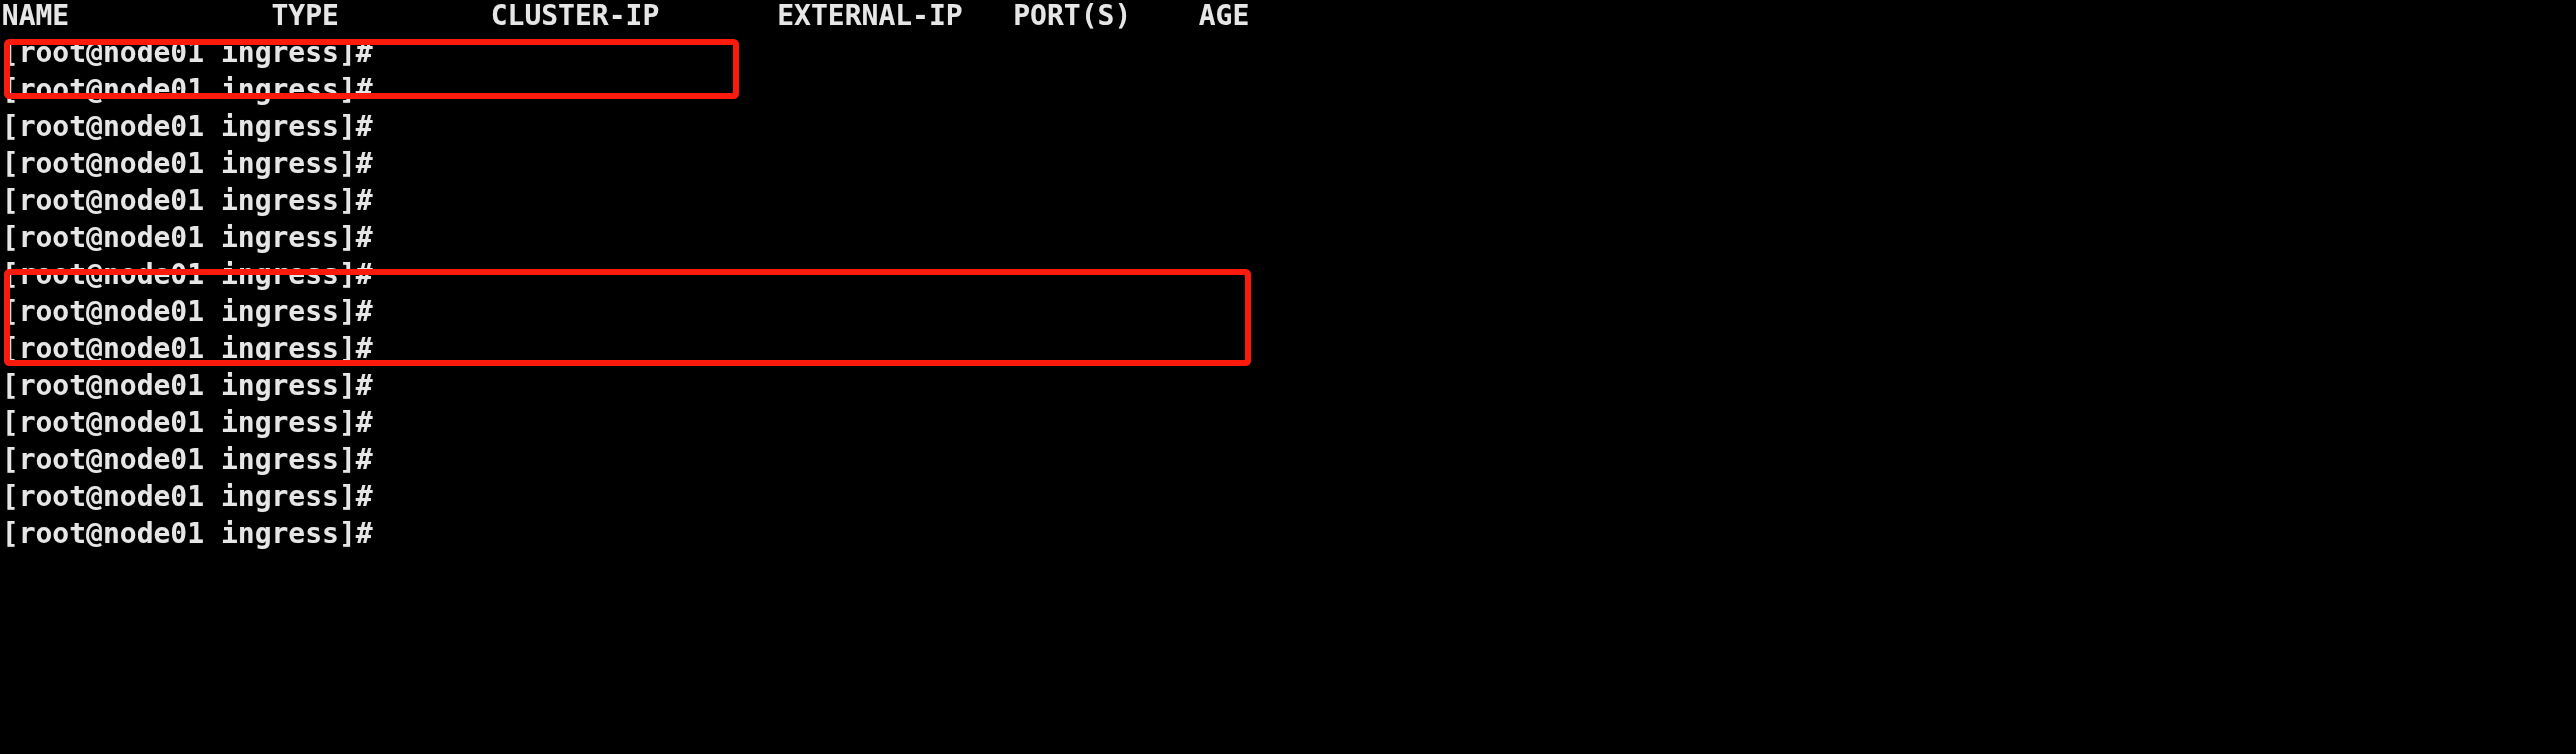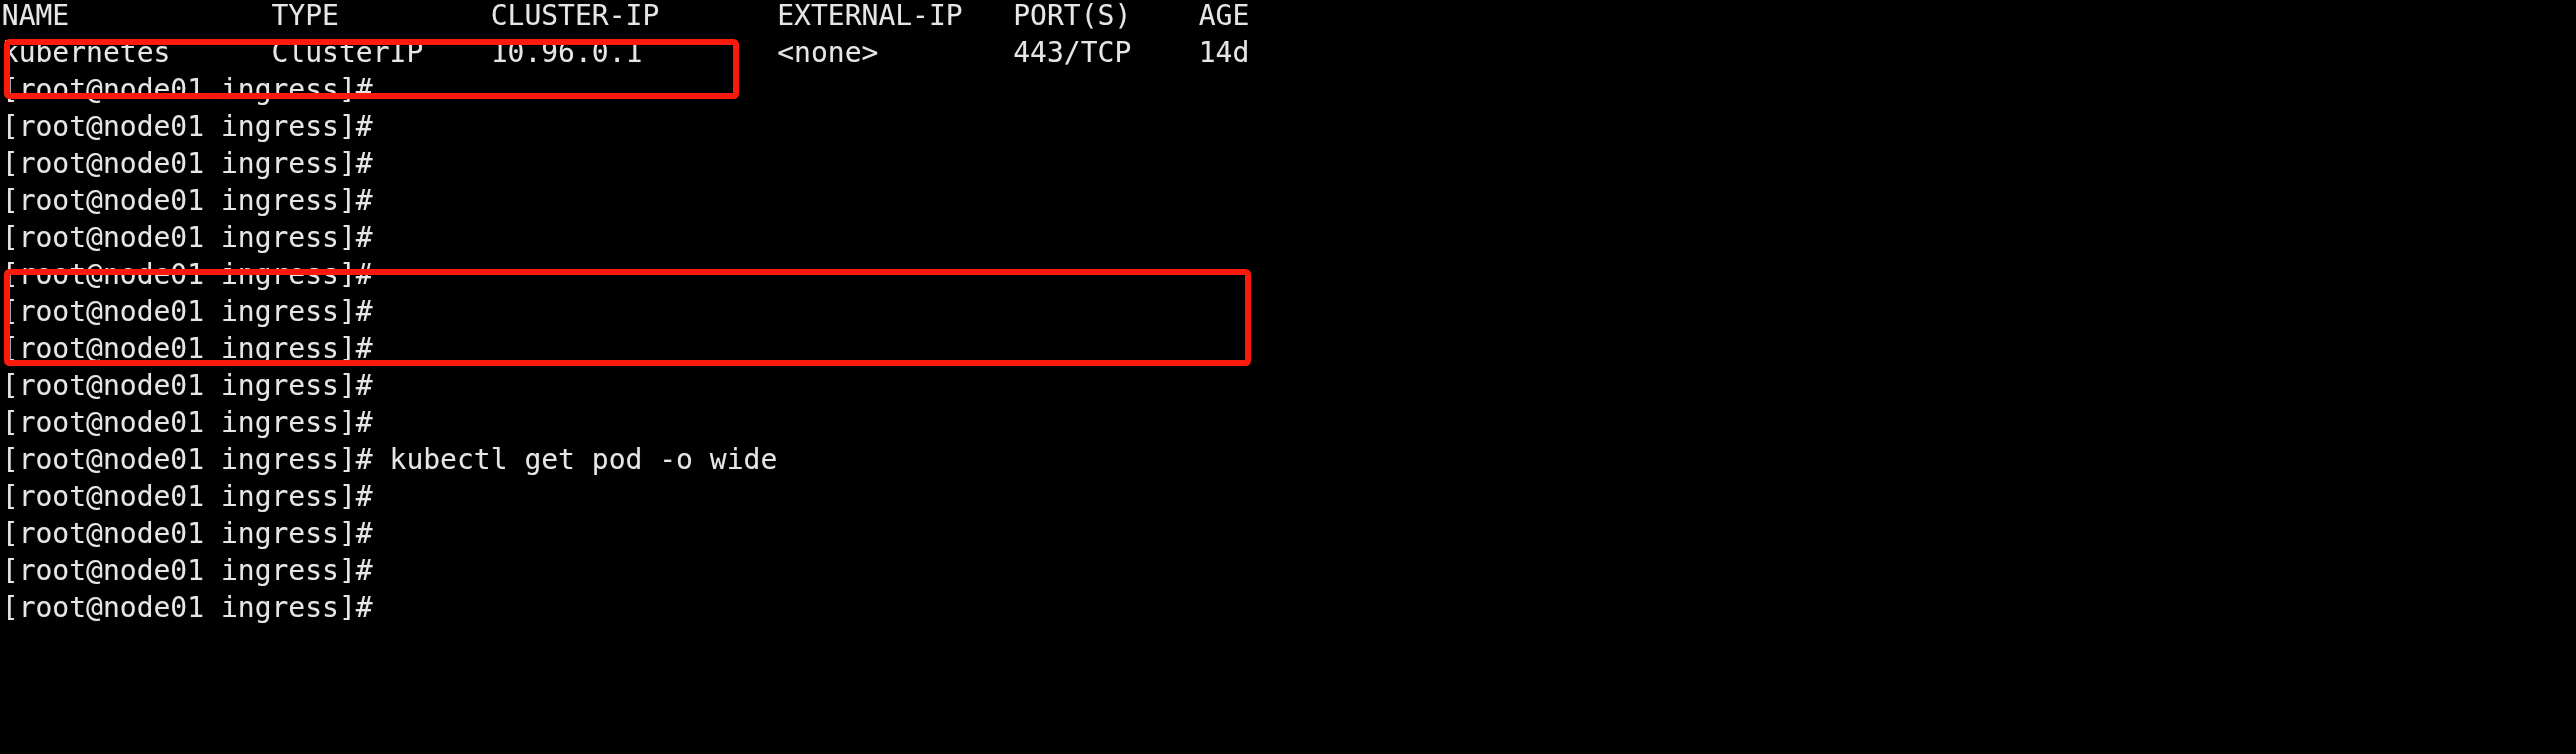--- a/index.html
+++ b/index.html
@@ -16,20 +16,21 @@
   #terminal {
     position: relative;
     width: 2576px;
     height: 754px;
     background: #000000;
     color: #e8e8e8;
     font-family: "DejaVu Sans Mono", "Liberation Mono", monospace;
     font-size: 28px;
     line-height: 37px;
     letter-spacing: 0px;
+    font-weight: bold;
   }
   .term-lines {
     position: absolute;
     left: 0px;
     top: -3.5px;
     width: 2576px;
   }
   .line {
     height: 37px;
     white-space: pre;
@@ -63,32 +64,30 @@
     height: 97px;
   }
 </style>
 </head>
 <body>
 
 <div id="terminal">
 
   <div class="term-lines">
     <div class="line">NAME            TYPE         CLUSTER-IP       EXTERNAL-IP   PORT(S)    AGE</div>
-    <div class="line">kubernetes      ClusterIP    10.96.0.1        &lt;none&gt;        443/TCP    14d</div>
     <div class="line">[root@node01 ingress]#</div>
     <div class="line">[root@node01 ingress]#</div>
     <div class="line">[root@node01 ingress]#</div>
     <div class="line">[root@node01 ingress]#</div>
     <div class="line">[root@node01 ingress]#</div>
     <div class="line">[root@node01 ingress]#</div>
     <div class="line">[root@node01 ingress]#</div>
     <div class="line">[root@node01 ingress]#</div>
     <div class="line">[root@node01 ingress]#</div>
     <div class="line">[root@node01 ingress]#</div>
-    <div class="line">[root@node01 ingress]# kubectl get pod -o wide</div>
     <div class="line">[root@node01 ingress]#</div>
     <div class="line">[root@node01 ingress]#</div>
     <div class="line">[root@node01 ingress]#</div>
     <div class="line">[root@node01 ingress]#</div>
 
   </div>
 
   <div class="highlight-box" id="box-svc"></div>
   <div class="highlight-box" id="box-pods"></div>
 

